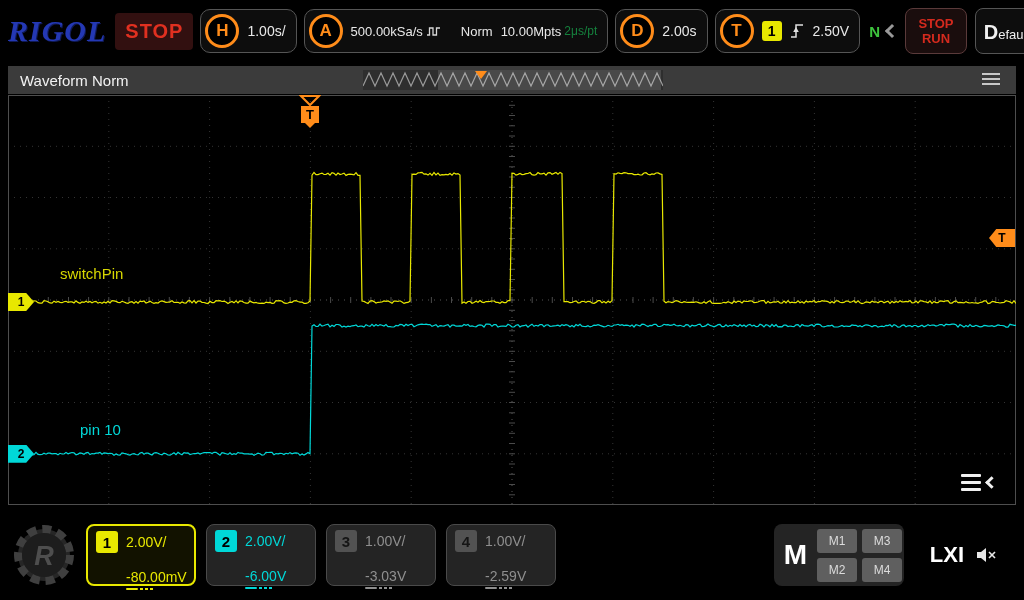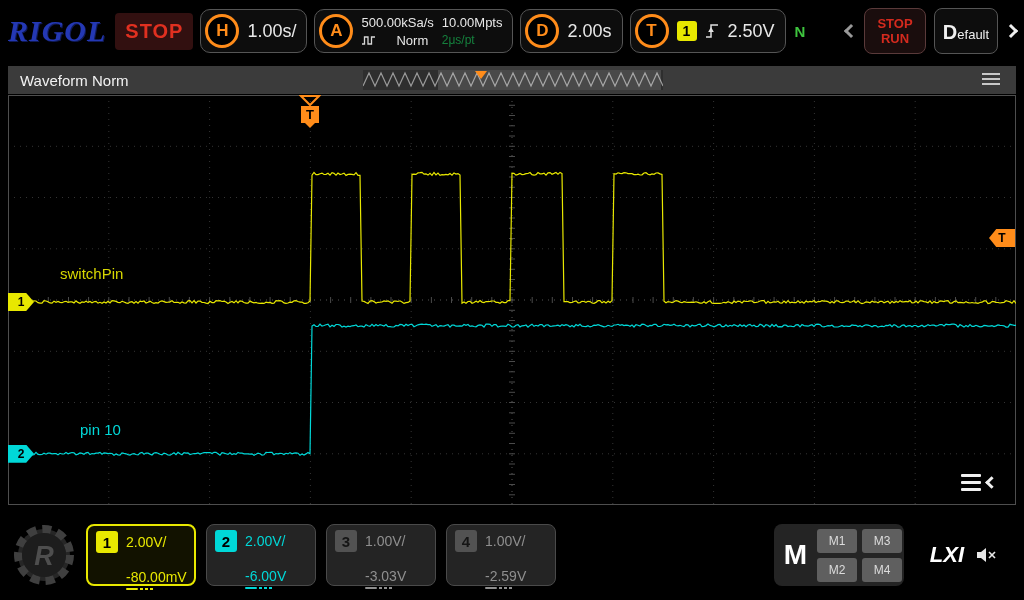--- a/index.html
+++ b/index.html
@@ -6,24 +6,24 @@
   html,body{width:1024px;height:600px;background:#000;overflow:hidden}
   body{font-family:"Liberation Sans",sans-serif;color:#e8e8e8}
   #app{position:relative;width:895px;height:600px;background:#000}
 
   
   .topbar{position:absolute;top:0;left:0;width:1024px;height:62px;display:flex;align-items:center;padding:0 8px;gap:7px}
   .logo{font-family:"Liberation Serif",serif;font-style:italic;font-weight:bold;font-size:30px;color:#2438b4;text-shadow:1px 1px 0 #101a55;letter-spacing:1px;margin-right:2px}
   .runstate{color:#e03020;background:#321010;font-weight:bold;font-size:20px;letter-spacing:1px;padding:7px 10px;border-radius:4px}
   .pill{height:44px;border:1px solid #555;border-radius:10px;background:#0d0d0d;display:flex;align-items:center;padding:0 10px 0 4px;gap:8px}
   .keycircle{width:34px;height:34px;border-radius:50%;border:3px solid #ff8c1a;color:#ff8c1a;display:flex;align-items:center;justify-content:center;font-weight:bold;font-size:17px;background:#000;flex:0 0 auto}
-  .val{color:#e8e8e8;font-size:18px;white-space:nowrap}
+  .val{color:#e8e8e8;font-size:14px;white-space:nowrap}
   .sm{font-size:13px}
   .dim{color:#15803d;font-size:12px;white-space:nowrap}
-  .acq-col{display:flex;flex-direction:column;justify-content:flex-end;gap:3px}
+  .acq-col{display:flex;justify-content:flex-end;gap:3px}
   .acq-mode{display:flex;align-items:center;gap:20px}
   .srcbadge{width:20px;height:20px;background:#e8e800;border-radius:3px;color:#000;font-weight:bold;font-size:14px;display:flex;align-items:center;justify-content:center}
   .nflag{color:#3ec43e;font-weight:bold;font-size:15px;margin-left:2px}
   .cluster{margin-left:auto;display:flex;align-items:center;gap:8px}
   .chevL{width:10px;height:10px;border-left:3px solid #999;border-bottom:3px solid #999;transform:rotate(45deg)}
   .chevR{width:10px;height:10px;border-right:3px solid #eee;border-top:3px solid #eee;transform:rotate(45deg)}
   .srbox{width:62px;height:46px;border:1px solid #5a3a3a;border-radius:8px;background:#1a0d0d;display:flex;flex-direction:column;align-items:center;justify-content:center;color:#d42a1e;font-weight:bold;font-size:13px;line-height:15px}
   .defbox{width:64px;height:46px;border:1px solid #555;border-radius:8px;background:#0d0d0d;display:flex;align-items:baseline;justify-content:center;padding-top:12px;color:#f0f0f0;font-size:13px}
   .bigd{font-size:20px;font-weight:bold}
 
@@ -66,21 +66,21 @@
   .chscale{font-size:14px}
   .choffset{margin-left:30px;font-size:14px;margin-top:16px}
   .chcoup{display:flex;align-items:center;gap:2px;margin-left:30px;margin-top:3px}
   .chcoup b{width:12px;height:2px;background:currentColor;border-radius:1px}
   .chcoup i{width:3px;height:2px;background:currentColor}
   .mpanel{margin-left:auto;width:130px;height:62px;background:#242424;border-radius:8px;display:flex;align-items:center;padding:0 10px;gap:10px}
   .mlabel{color:#fff;font-weight:bold;font-size:28px}
   .mgrid{display:grid;grid-template-rows:24px 24px;grid-auto-flow:column;gap:5px}
   .mbtn{width:40px;height:24px;background:#5f5f5f;color:#dcdcdc;font-size:12px;display:flex;align-items:center;justify-content:center;border-radius:3px;cursor:pointer}
   .lxi{display:flex;align-items:center;gap:12px;margin:0 14px 0 16px}
-  .lxilabel{color:#fff;font-style:italic;font-weight:bold;font-size:22px}
+  .lxilabel{color:#fff;font-weight:bold;font-size:22px}
 </style>
 </head>
 <body>
 
 <div id="app">
 
   <div class="topbar">
     <div class="logo">RIGOL</div>
     <div class="runstate">STOP</div>
 

